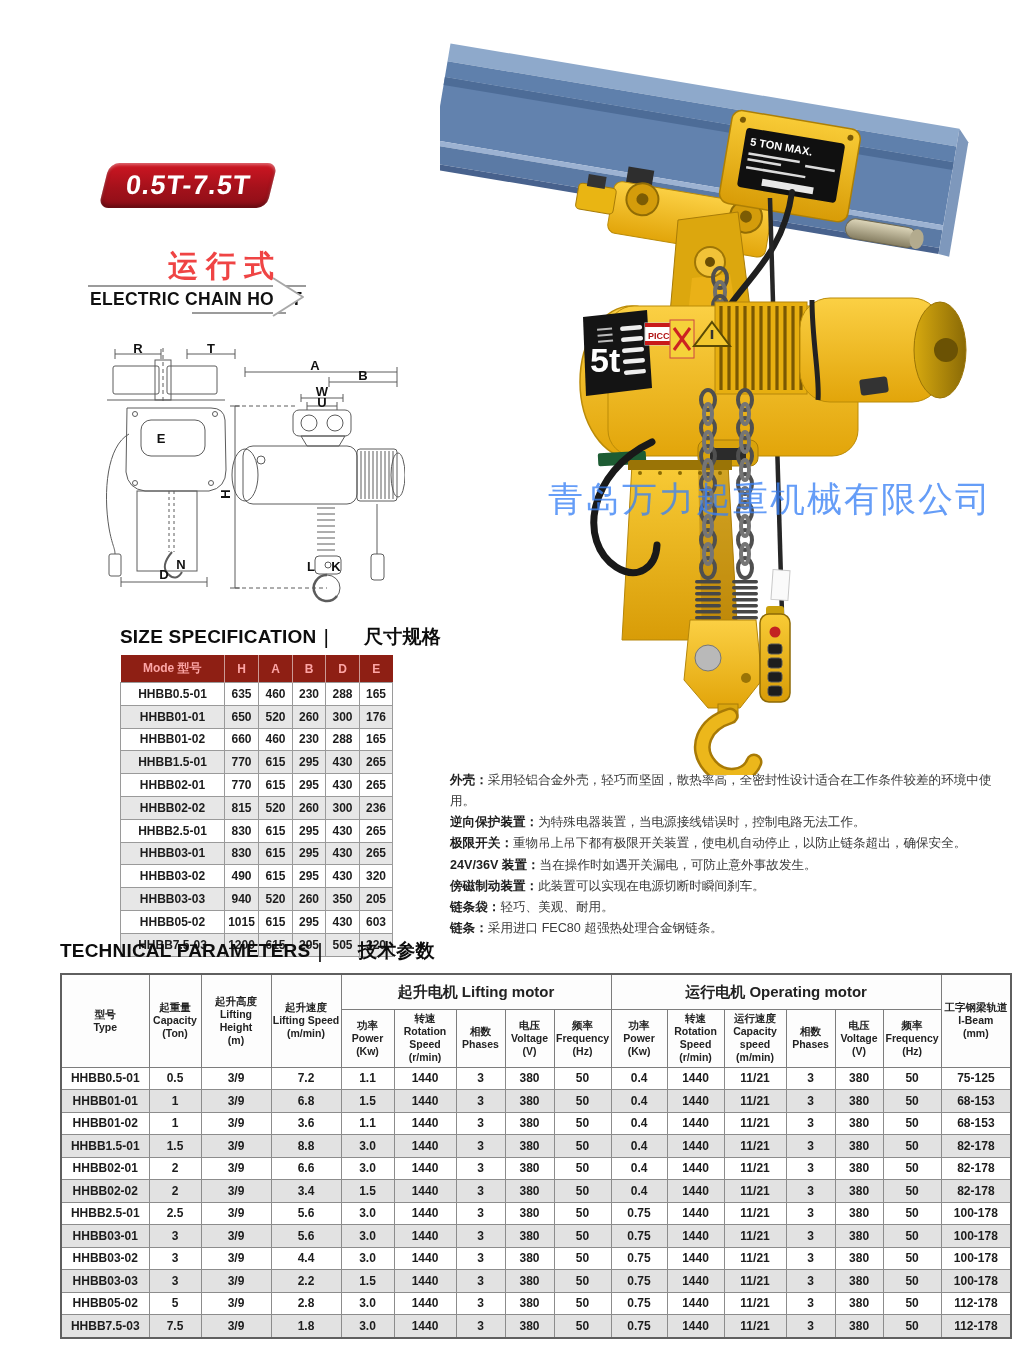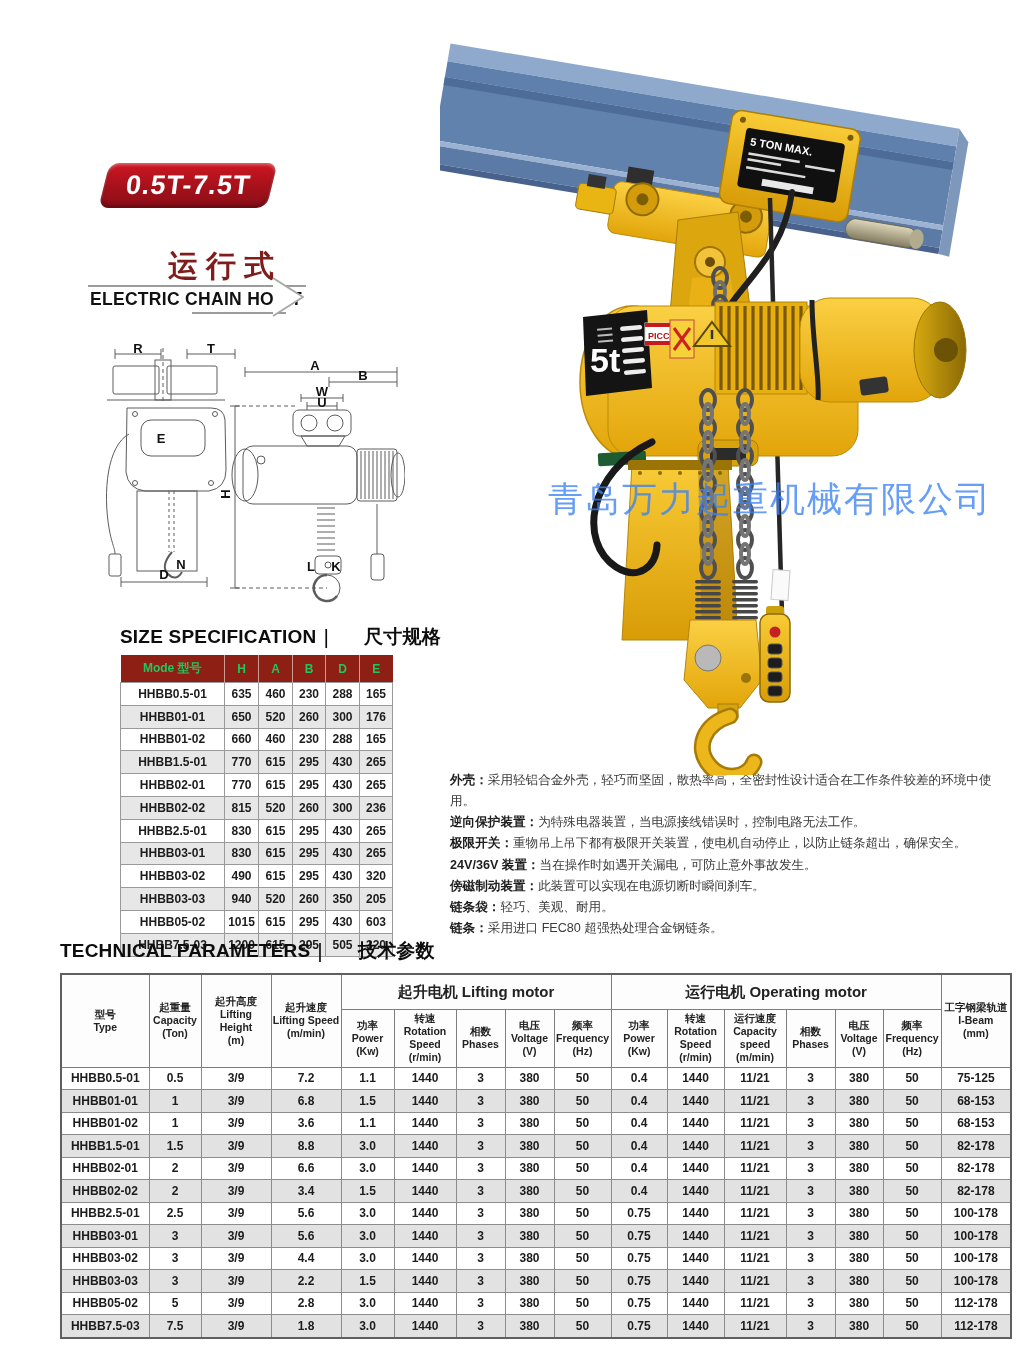--- a/index.html
+++ b/index.html
@@ -6,21 +6,21 @@
   #page{position:relative;width:1017px;height:1346px;background:#fff;overflow:hidden;
         font-family:"Liberation Sans","DejaVu Sans",sans-serif;color:#222;}
   .abs{position:absolute;}
 
   
   .badge{left:104px;top:163px;width:168px;height:45px;transform:skewX(-14deg);
          background:linear-gradient(180deg,#cf1622 0%,#a4111b 55%,#8c0e17 100%);
          border-radius:10px;box-shadow:inset 0 2px 3px rgba(255,255,255,.35), inset 0 -3px 4px rgba(0,0,0,.3);
          display:flex;align-items:center;justify-content:center;}
   .badge span{transform:skewX(7deg);color:#fff;font-weight:bold;font-size:27px;letter-spacing:1px;}
-  .h-cn{left:150px;top:246px;width:150px;text-align:center;color:#7f1d1d;
+  .h-cn{left:150px;top:246px;width:150px;text-align:center;color:#ef4444;
         font-size:30px;font-weight:bold;letter-spacing:8px;}
   .h-line-top{left:88px;top:285px;width:218px;height:2px;background:#9b9b9b;}
   .h-en{left:90px;top:289px;font-size:17.5px;font-weight:800;letter-spacing:.3px;color:#111;white-space:nowrap;}
   .h-line-bot{left:192px;top:312px;width:94px;height:2px;background:#9b9b9b;}
 
   
   .drawing{left:95px;top:342px;width:310px;height:280px;}
   .dim-label{position:absolute;transform:translate(-50%,-50%);font-weight:bold;font-size:13px;color:#111;}
   .dim-label.rot{transform:translate(-50%,-50%) rotate(-90deg);}
 
@@ -29,21 +29,21 @@
              letter-spacing:2px;white-space:nowrap;z-index:6;}
 
   
   .sec-title{font-weight:800;font-size:19px;color:#0d0d0d;letter-spacing:.2px;white-space:nowrap;}
   .sec-title .pipe{font-weight:400;margin:0 7px;font-size:21px;position:relative;top:1px;}
   .sec-title .cn{font-weight:bold;margin-left:28px;}
 
   
   .size-wrap{left:120px;top:624px;width:272px;}
   .size-table{margin-top:5px;border-collapse:collapse;table-layout:fixed;width:272px;font-size:12px;}
-  .size-table th{background:#8e1f14;color:#22c55e;font-weight:bold;height:25px;
+  .size-table th{background:#8e1f14;color:#fca5a5;font-weight:bold;height:25px;
                  border-right:1px solid rgba(255,255,255,.55);font-size:12px;}
   .size-table th:last-child{border-right:none;}
   .size-table td{border:1px solid #9a9a9a;text-align:center;height:19.8px;font-weight:bold;color:#1c1c1c;}
   .size-table tbody tr:nth-child(even) td{background:#e7e7e7;}
   .size-table tbody tr:nth-child(odd) td{background:#fff;}
 
   
   .features{left:450px;top:770px;width:565px;font-size:12.6px;line-height:1.68;color:#3a3a3a;}
   .features b{color:#1e1e1e;}
 

